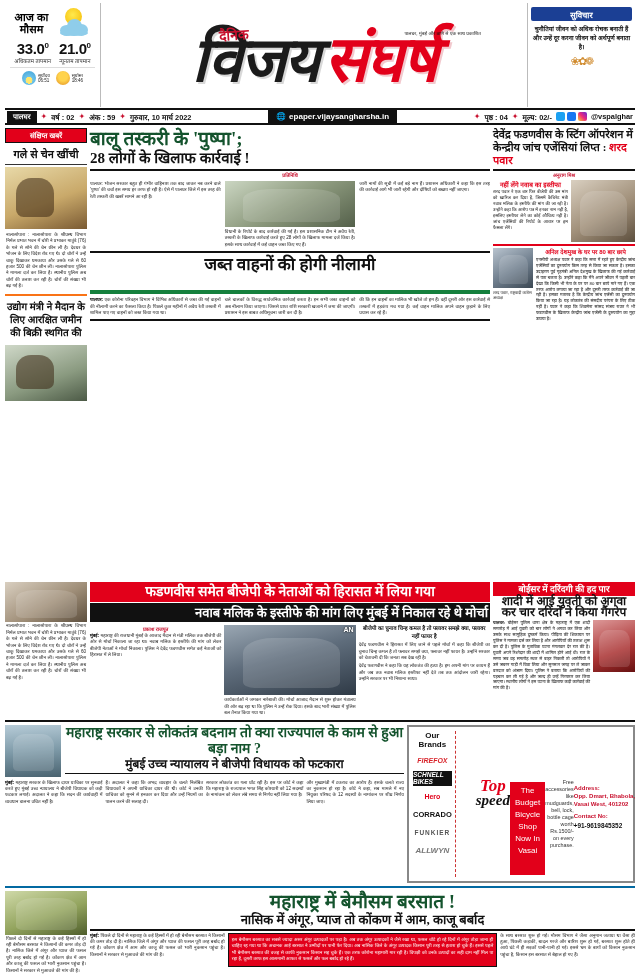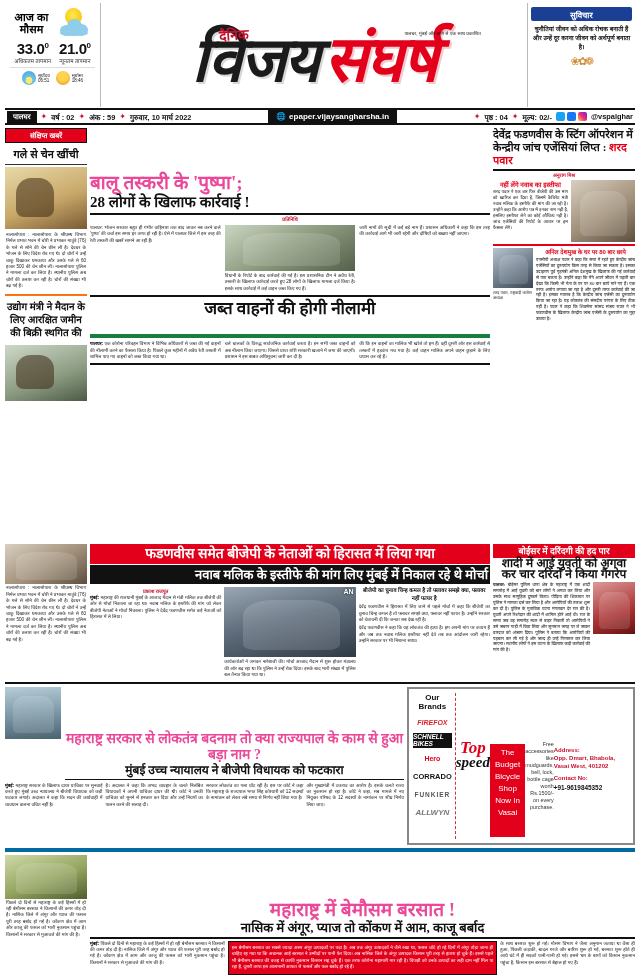--- a/index.html
+++ b/index.html
@@ -81,21 +81,21 @@
   .sb-img { height:62px; background:linear-gradient(160deg,#e8d9a8,#c9a96a 55%,#7a5a33); margin:2px 0;
             position:relative; overflow:hidden;}
   .sb-img.pol { background:linear-gradient(160deg,#cfd8c8,#8a9a80 60%,#4c5a46); height:56px;}
   .sb-img:after{content:"";position:absolute;left:14%;top:18%;width:46%;height:62%;
                 background:rgba(60,40,20,.55);border-radius:40% 40% 20% 20%;}
   .sb-p { font-size:4.6px; line-height:6.4px; text-align:justify; color:#222; padding:1px;}
   .sb-title2 { font-size:10px; font-weight:bold; text-align:center; line-height:13px; padding:4px 1px;
                border-top:2px solid #f97316; margin-top:3px;}
 
   
-  .hl-red { color:#ec4899; font-weight:bold; font-size:19px; line-height:21px; font-family:"Liberation Serif",serif;margin-top:44px;}
+  .hl-red { color:#14532d; font-weight:bold; font-size:19px; line-height:21px; font-family:"Liberation Serif",serif;}
   .hl-blk { color:#111; font-weight:bold; font-size:15px; line-height:18px; font-family:"Liberation Serif",serif;}
   .hl-wrap { border-bottom:2px solid #111; padding-bottom:2px; }
   .byline { font-size:5px; font-weight:bold; text-align:center; color:#c8102e; padding-top:1px;}
 
   .cols3 { display:flex; gap:4px; margin-top:3px;}
   .cols3 > div { flex:1; font-size:4.6px; line-height:6.4px; text-align:justify; color:#222;}
   .lead { font-weight:bold; color:#000;}
 
   .photo { background:linear-gradient(150deg,#b9c4cf,#6e7d8c 55%,#3b4752); position:relative; overflow:hidden;}
   .photo.train { background:linear-gradient(150deg,#cbd6c2,#8d9a7e 50%,#54604a); }
@@ -113,21 +113,21 @@
              font-size:14px; line-height:18px; font-family:"Liberation Serif",serif; padding:1px 2px;}
   .bar-blk { background:#111; color:#fff; font-weight:bold; text-align:right;
              font-size:13px; line-height:17px; font-family:"Liberation Serif",serif; padding:1px 2px; margin-top:1px;}
   .sub-red { color:#e2001a; font-weight:bold; font-size:7px; line-height:9px; text-align:center;}
   .sub-blk { font-weight:bold; font-size:7px; line-height:9px; text-align:center; padding-bottom:2px;}
 
   .redbox { background:#e2001a; color:#fff; font-size:4.6px; line-height:6.6px; padding:3px;
             text-align:justify; border:1px solid #111;}
 
   
-  .ad { border:2px solid #888; padding:4px; display:flex; gap:0; height:100%;}
+  .ad { border:2px solid #888; padding:4px; display:flex; gap:20px; height:100%;}
   .ad-brands { width:58px; border-right:1px dashed #c33; padding-right:3px;}
   .ad-bt { font-size:8px; font-weight:bold; text-align:center; margin-bottom:4px;}
   .brand { height:15px; display:flex; align-items:center; justify-content:center; margin-bottom:3px;
            font-size:7px; font-weight:bold; font-style:italic;}
   .b-firefox{color:#d8232a;} .b-schnell{background:#111;color:#fff;width:100%;font-size:6.5px;}
   .b-hero{color:#e2001a;font-style:normal;} .b-corrado{color:#111;font-style:normal;font-size:7.5px;}
   .b-funkier{color:#555;font-style:normal;letter-spacing:1px;font-size:6.5px;}
   .b-allwyn{color:#777;font-size:8px;}
   .ad-main { flex:1; display:flex; flex-direction:row;margin-top:48px;}
   .ts-logo { text-align:center; font-size:17px; font-weight:bold; font-style:italic; color:#e2001a;
@@ -407,21 +407,21 @@
               <div class="photo shop" style="height:96px;position:relative;">
                 <span style="position:absolute;left:6px;top:16px;color:#e2001a;font-size:6px;font-weight:bold;">TOPSPEED CYCLE</span>
               </div>
             </div>
           </div>
         </div>
       </div>
     </div>
   </div>
 
-  <div style="display:flex;gap:3px;margin-top:3px;border-top:4px solid #0369a1;padding-top:3px;">
+  <div style="display:flex;gap:3px;margin-top:3px;border-top:2px solid #0369a1;padding-top:3px;">
     <div style="width:82px;">
       <div class="photo farm" style="height:44px;"></div>
       <div class="sb-p">पिछले दो दिनों से महाराष्ट्र के कई हिस्सों में हो रही बेमौसम बरसात ने किसानों की कमर तोड़ दी है। नासिक जिले में अंगूर और प्याज की फसल पूरी तरह बर्बाद हो गई है। कोंकण क्षेत्र में आम और काजू की फसल को भारी नुकसान पहुंचा है। किसानों ने सरकार से मुआवजे की मांग की है।</div>
     </div>
     <div style="flex:1;">
       <div class="hl-red" style="font-size:19px;line-height:21px;text-align:center;">महाराष्ट्र में बेमौसम बरसात !</div>
       <div class="hl-blk" style="font-size:13px;line-height:15px;text-align:center;border-bottom:2px solid #111;padding-bottom:2px;">नासिक में अंगूर, प्याज तो कोंकण में आम, काजू बर्बाद</div>
       <div class="cols3" style="gap:3px;margin-top:2px;">
         <div style="flex:.8;">
           <span class="lead">मुंबई:</span> <span>पिछले दो दिनों से महाराष्ट्र के कई हिस्सों में हो रही बेमौसम बरसात ने किसानों की कमर तोड़ दी है। नासिक जिले में अंगूर और प्याज की फसल पूरी तरह बर्बाद हो गई है। कोंकण क्षेत्र में आम और काजू की फसल को भारी नुकसान पहुंचा है। किसानों ने सरकार से मुआवजे की मांग की है।</span>

